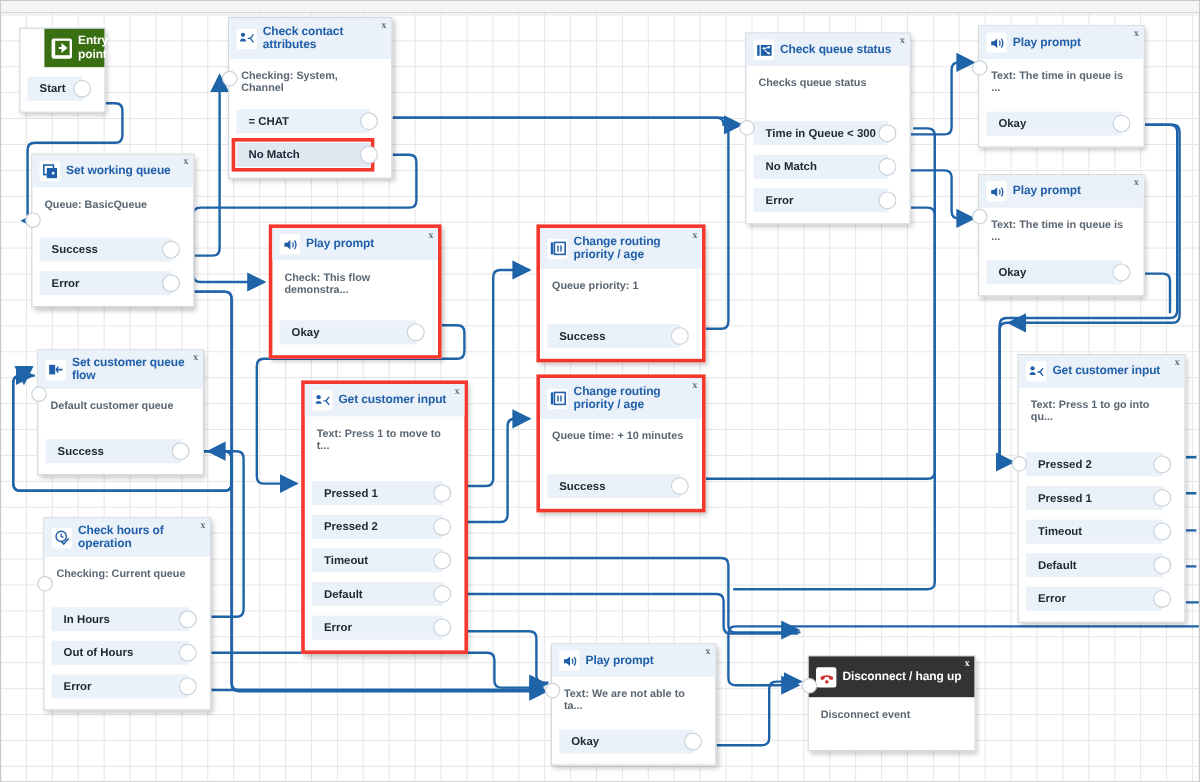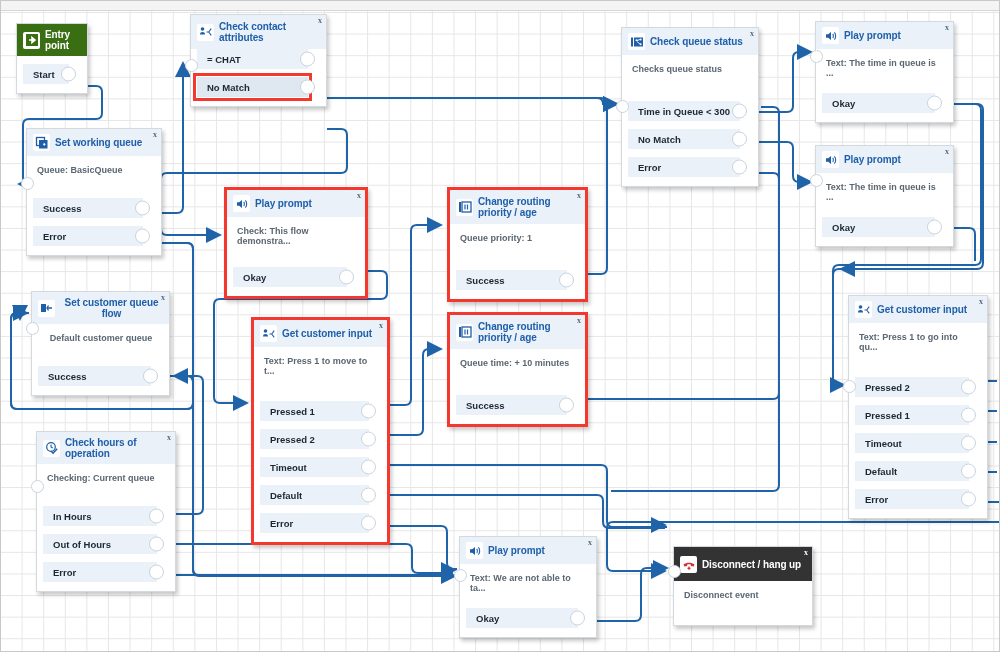--- a/index.html
+++ b/index.html
@@ -31,21 +31,21 @@
   }
   .node.sel{
     border:3px solid #f5382e;
     box-shadow:2px 3px 4px rgba(0,0,0,.22);
   }
   .nhead{
     position:relative;display:flex;align-items:center;gap:5px;
     background:#eaf1f9;padding:5px 6px 5px 6px;min-height:26px;box-sizing:border-box;
   }
   .node.dark .nhead{background:#333333;}
-  .node.green .nhead{background:#3a6e13;}
+  .node.green .nhead{background:#3a6e13;margin-left:20px;}
   .nhead .ttl{
     color:#1f5fa9;font-weight:bold;font-size:10px;line-height:11px;letter-spacing:-.1px;
   }
   .node.dark .nhead .ttl,.node.green .nhead .ttl{color:#ffffff;}
   .nhead .xb{
     position:absolute;right:4px;top:1px;font-size:8px;color:#5b6b7b;font-weight:bold;
     font-family:"Liberation Serif", serif;cursor:pointer;line-height:9px;
   }
   .node.dark .nhead .xb,.node.green .nhead .xb{color:#ffffff;}
   .nicon{
@@ -187,21 +187,21 @@
         <span>Success</span>
         <span class="dot"></span>
       </div>
       <div class="port">
         <span>Error</span>
         <span class="dot"></span>
       </div>
     </div>
   </div>
 
-  <div class="node" style="left:30px;top:290px;width:139px;text-align:center;">
+  <div class="node" style="left:30px;top:290px;width:139px;">
     <span class="inport" style="top:30px;"></span>
     <div class="nhead">
       <span class="nicon">
         <svg class="ico" width="14" height="14" viewBox="0 0 14 14">
             <rect x="1" y="3" width="5" height="8" fill="#1f5fa9"></rect>
             <path d="M7.5 7h4.5M8.5 4.5L7 7l1.5 2.5" stroke="#1f5fa9" stroke-width="1.3" fill="none"></path>
           </svg>
       </span>
       <span class="ttl">Set customer queue flow</span>
       <span class="xb">x</span>
@@ -251,20 +251,21 @@
       <span class="nicon">
         <svg class="ico" width="14" height="14" viewBox="0 0 14 14">
             <circle cx="3.5" cy="4" r="1.8" fill="#1f5fa9"></circle>
             <path d="M1 9.5c0-1.6 1.1-2.4 2.5-2.4s2.5.8 2.5 2.4z" fill="#1f5fa9"></path>
             <path d="M7.5 7h2.2l2.5-3.3M9.7 7l2.5 3.3" stroke="#1f5fa9" stroke-width="1.1" fill="none"></path>
           </svg>
       </span>
       <span class="ttl">Check contact attributes</span>
       <span class="xb">x</span>
     </div>
+    <div class="nbody">Checking: System, Channel</div>
     <div class="ports">
       <div class="port">
         <span>= CHAT</span>
         <span class="dot"></span>
       </div>
       <div class="port hl">
         <span>No Match</span>
         <span class="dot"></span>
       </div>
     </div>

